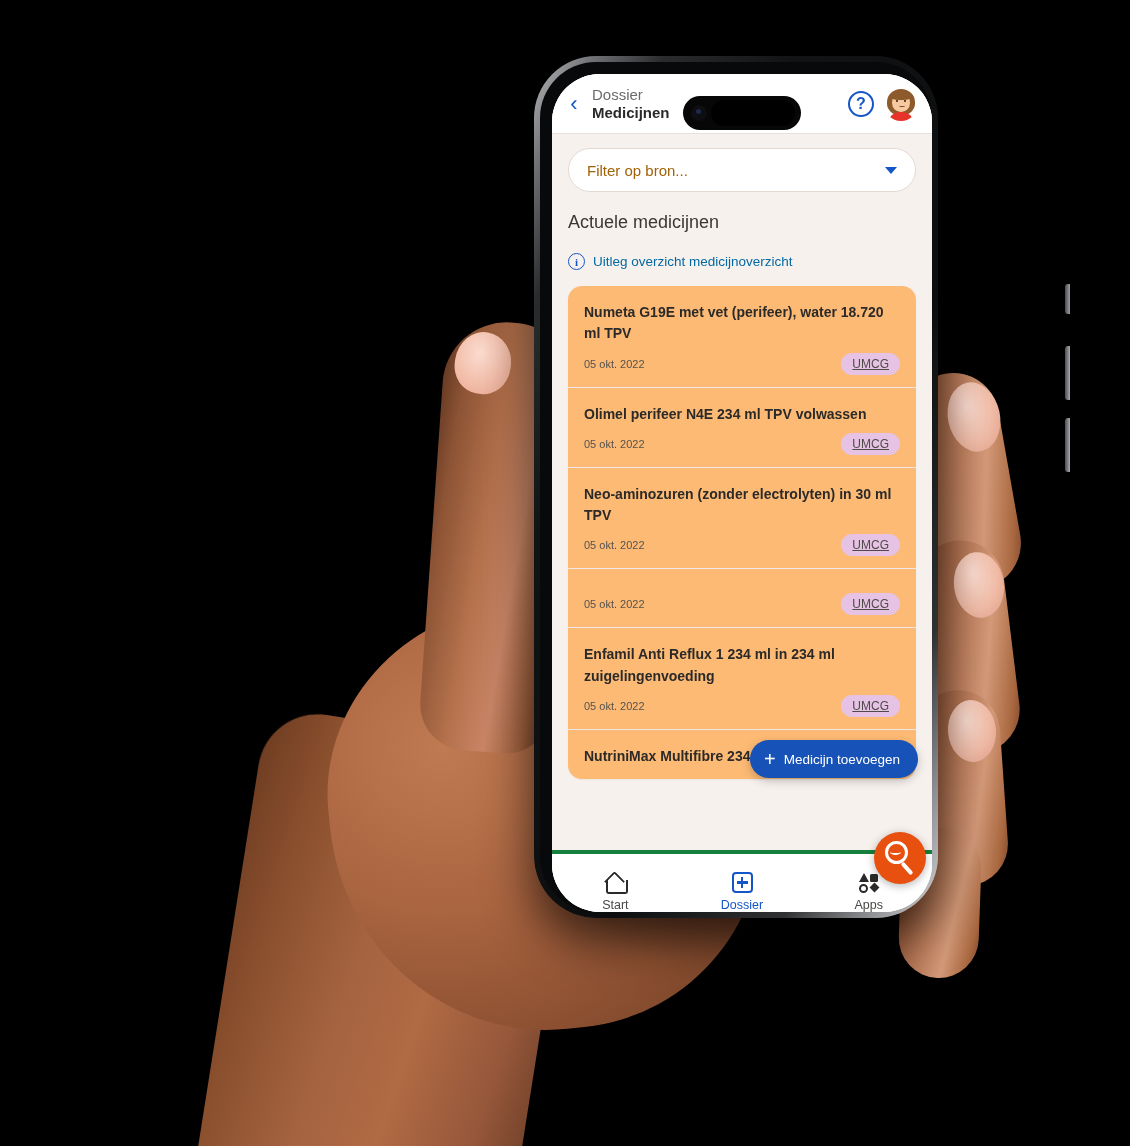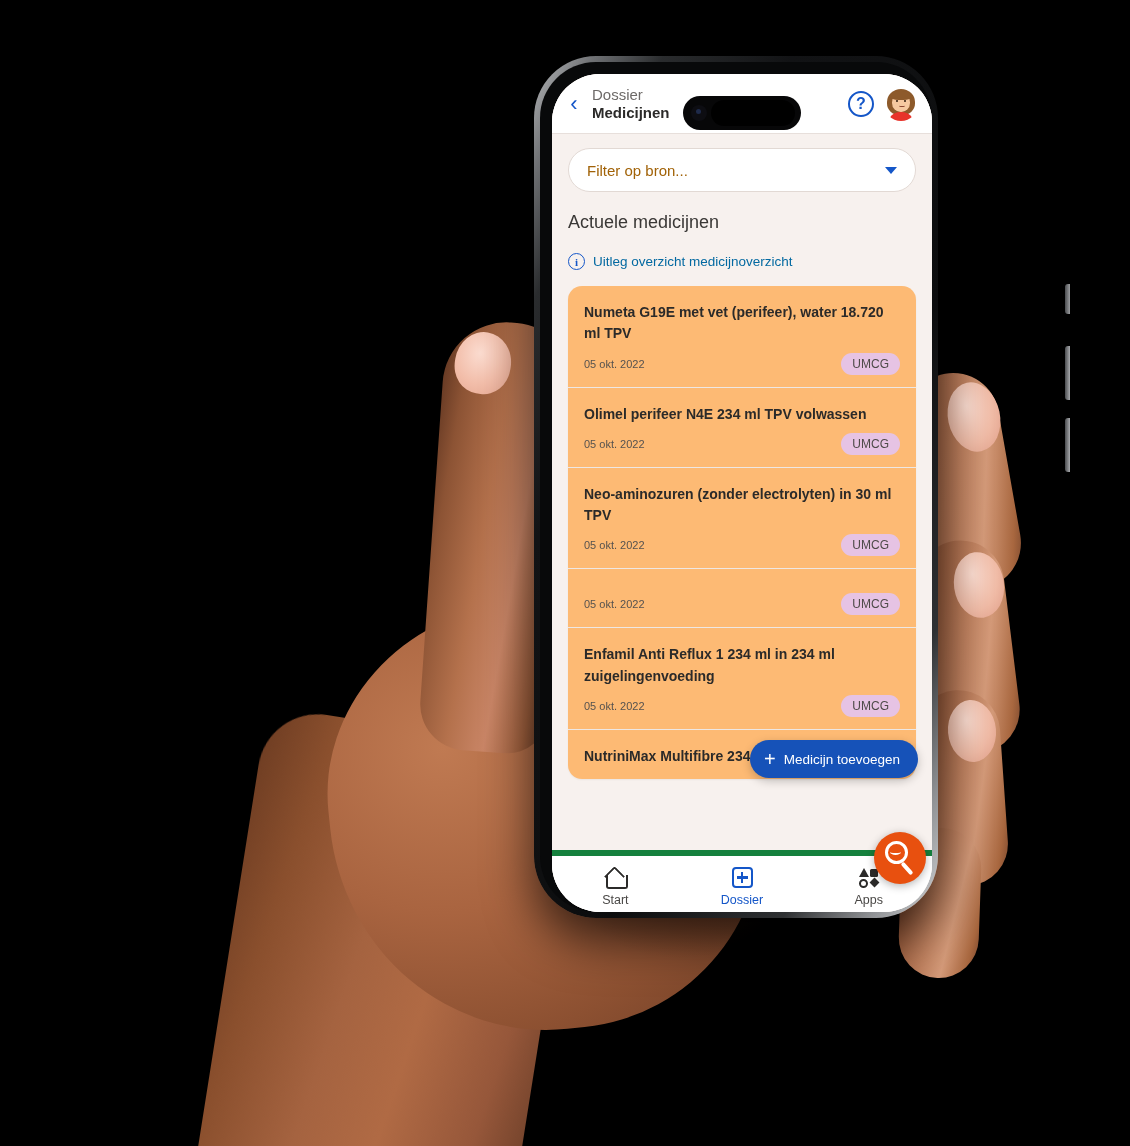--- a/index.html
+++ b/index.html
@@ -357,20 +357,21 @@
   .med-date {
     font-size: 11px;
     color: #55524f;
   }
   .med-badge {
     background: #e6c3e4;
     color: #4d4a48;
     font-size: 12px;
     padding: 4px 11px;
     border-radius: 12px;
+    text-decoration: underline;
   }
 
   
   .fab {
     position: absolute;
     right: 14px;
     bottom: 72px;
     height: 38px;
     background: #1652b8;
     border-radius: 22px;
@@ -390,23 +391,23 @@
     font-weight: 400;
     line-height: 1;
   }
 
   
   .bottom-nav {
     flex: 0 0 auto;
     height: 62px;
     background: #ffffff;
     display: flex;
-    align-items: center;
+    align-items: flex-end;
     padding-top: 6px;
-    border-top: 6px solid #15803d;
+    border-top: 4px solid #15803d;
     position: relative;
     z-index: 10;
   }
   .nav-item {
     flex: 1 1 0;
     display: flex;
     flex-direction: column;
     align-items: center;
     gap: 5px;
     cursor: pointer;

